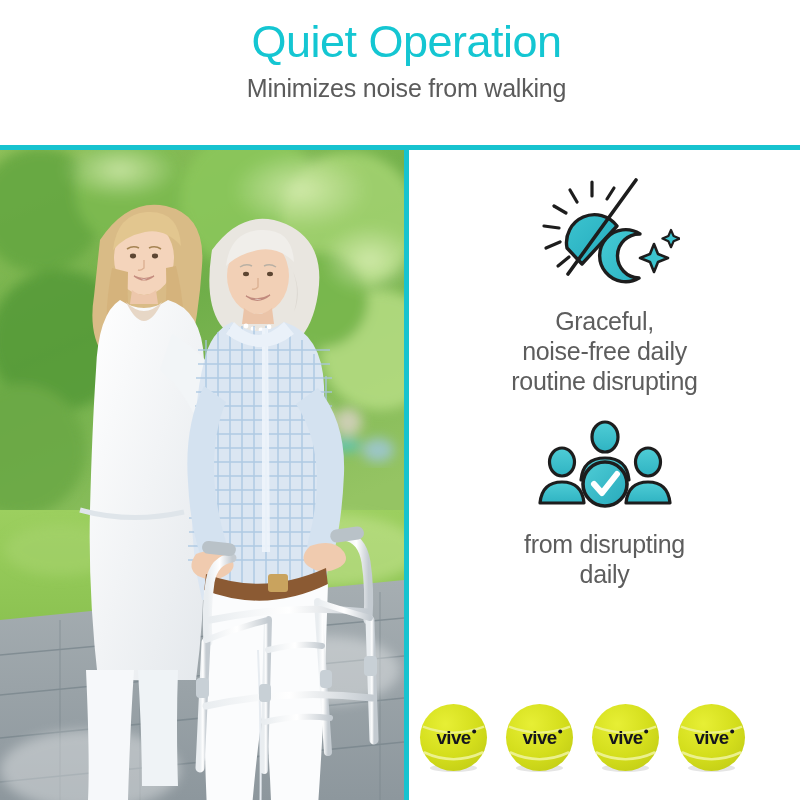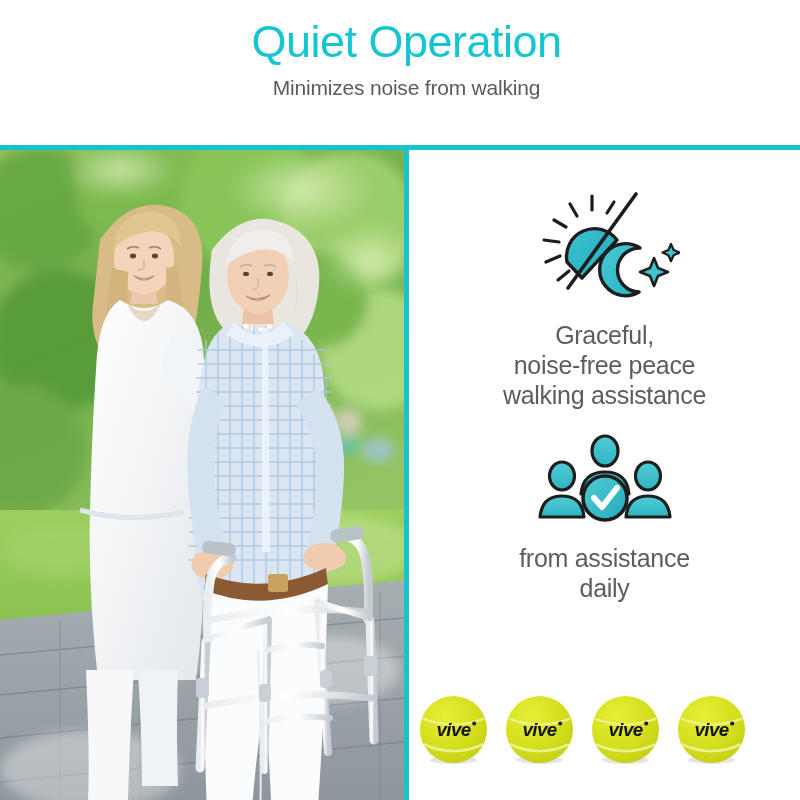--- a/index.html
+++ b/index.html
@@ -17,21 +17,21 @@
     background:#ffffff;
     display:flex;flex-direction:column;align-items:center;justify-content:flex-start;
     padding-top:16px;box-sizing:border-box;padding-left:13px;
   }
   .title{
     font-size:45px;line-height:52px;font-weight:400;
     color:#14c6d2;letter-spacing:-0.5px;
     font-family:"Liberation Sans", sans-serif;
   }
   .subtitle{
-    font-size:21px;line-height:30px;font-weight:400;
+    font-size:25px;line-height:30px;font-weight:400;
     color:#5b5b5b;margin-top:5px;letter-spacing:-0.2px;
   }
 
   
   .hdivider{
     position:absolute;left:0;top:145px;width:800px;height:5px;
     background:#17c3cf;
   }
   .vdivider{
     position:absolute;left:404px;top:145px;width:5px;height:655px;
@@ -43,38 +43,38 @@
     position:absolute;left:0;top:150px;width:404px;height:650px;
     overflow:hidden;background:#9ec36a;
   }
   .photo svg{display:block;width:404px;height:650px;}
 
   
   .right{
     position:absolute;left:409px;top:150px;width:391px;height:512px;
     background:#ffffff;
     display:flex;flex-direction:column;align-items:center;
-    box-sizing:border-box;padding-top:36px;
+    box-sizing:border-box;padding-top:22px;
   }
   .feature{
     width:100%;display:flex;flex-direction:column;align-items:center;
   }
   .feature-icon{display:block;}
   .feature-text{
     margin-top:10px;
     font-size:25px;line-height:30px;color:#5d5d5d;text-align:center;
     letter-spacing:-0.3px;
   }
   .feature-text div{display:block;}
   .gap{height:24px;}
 
   
   .balls{
     position:absolute;left:409px;top:686px;width:347px;height:86px;
-    display:flex;align-items:center;justify-content:center;gap:17px;font-style:italic;
+    display:flex;align-items:flex-end;justify-content:center;gap:17px;
   }
   .ball{width:69px;height:69px;display:block;}
 </style>
 </head>
 <body>
 
 <div class="page">
 
   <div class="header">
     <div class="title">Quiet Operation</div>
@@ -382,22 +382,22 @@
           <path d="M106 8 L38 102" stroke="#1d1d1d" stroke-width="3.6" stroke-linecap="round" fill="none"></path>
 
           <path d="M110 62 a26 26 0 1 0 -1 44 a21 21 0 1 1 1 -44 Z" fill="url(#mg)" stroke="#1d1d1d" stroke-width="3.4" stroke-linejoin="round"></path>
 
           <path d="M124 72 l4 10 l10 4 l-10 4 l-4 10 l-4 -10 l-10 -4 l10 -4 Z" fill="#3cc4cf" stroke="#1d1d1d" stroke-width="2.6" stroke-linejoin="round"></path>
           <path d="M141 58 l2.6 6 l6 2.6 l-6 2.6 l-2.6 6 l-2.6 -6 l-6 -2.6 l6 -2.6 Z" fill="#3cc4cf" stroke="#1d1d1d" stroke-width="2.2" stroke-linejoin="round"></path>
         </svg>
       </span>
       <div class="feature-text">
         <div>Graceful,</div>
-        <div>noise-free peace</div>
-        <div>walking assistance</div>
+        <div>noise-free daily</div>
+        <div>routine disrupting</div>
       </div>
     </div>
 
     <div class="gap"></div>
 
     <div class="feature">
       <span class="feature-icon">
         <svg width="140" height="95" viewBox="0 0 140 95" xmlns="http://www.w3.org/2000/svg">
           <defs>
             <linearGradient id="pg" x1="0" y1="0" x2="0" y2="1">
@@ -423,21 +423,21 @@
           <g stroke="#1d1d1d" stroke-width="3.2" stroke-linejoin="round">
             <ellipse cx="113" cy="42" rx="12.5" ry="14" fill="url(#pg)"></ellipse>
             <path d="M91 83 q2 -21 22 -21 q20 0 22 21 z" fill="url(#pg)"></path>
           </g>
 
           <circle cx="70" cy="64" r="22" fill="url(#pc)" stroke="#1d1d1d" stroke-width="3.6"></circle>
           <path d="M59 64 l8 9 l15 -19" stroke="#ffffff" stroke-width="6" fill="none" stroke-linecap="round" stroke-linejoin="round"></path>
         </svg>
       </span>
       <div class="feature-text">
-        <div>from assistance</div>
+        <div>from disrupting</div>
         <div>daily</div>
       </div>
     </div>
   </div>
 
   <div class="balls">
     <span class="ball">
       <svg viewBox="0 0 70 70" xmlns="http://www.w3.org/2000/svg">
         <defs>
           <radialGradient id="bg1" cx="0.38" cy="0.3" r="0.8">

